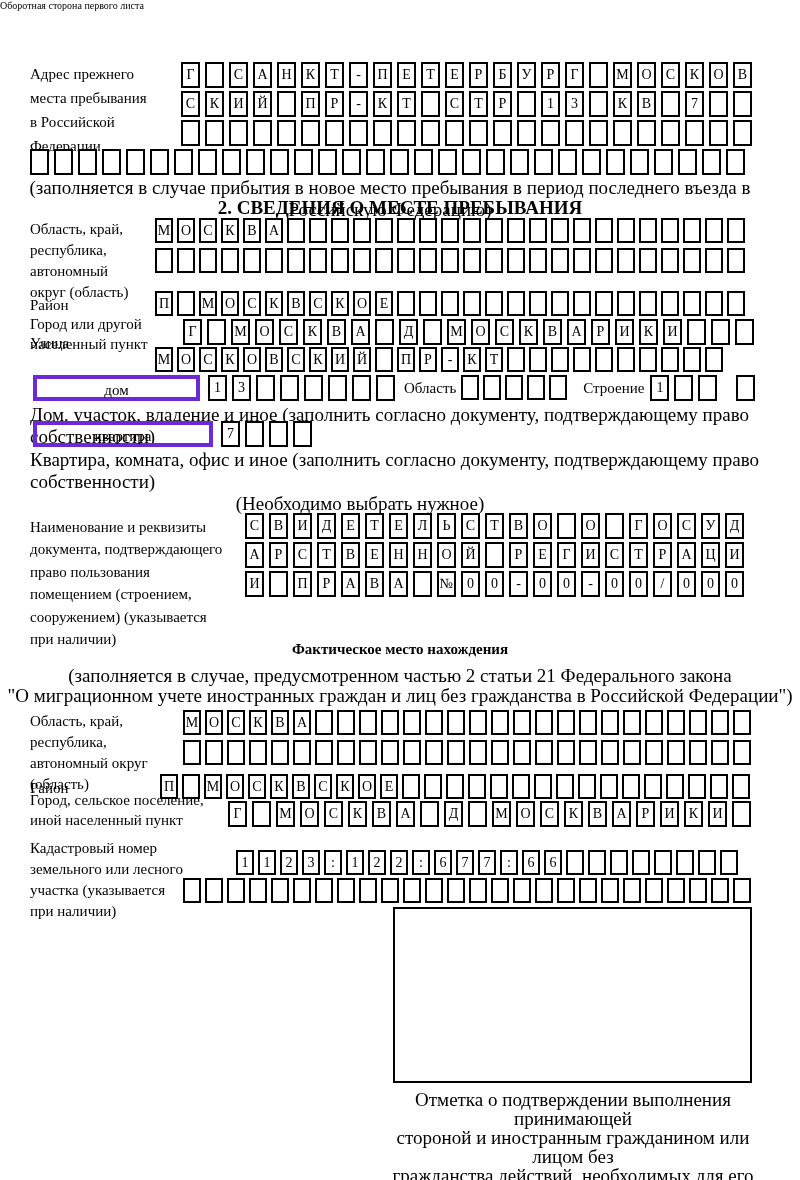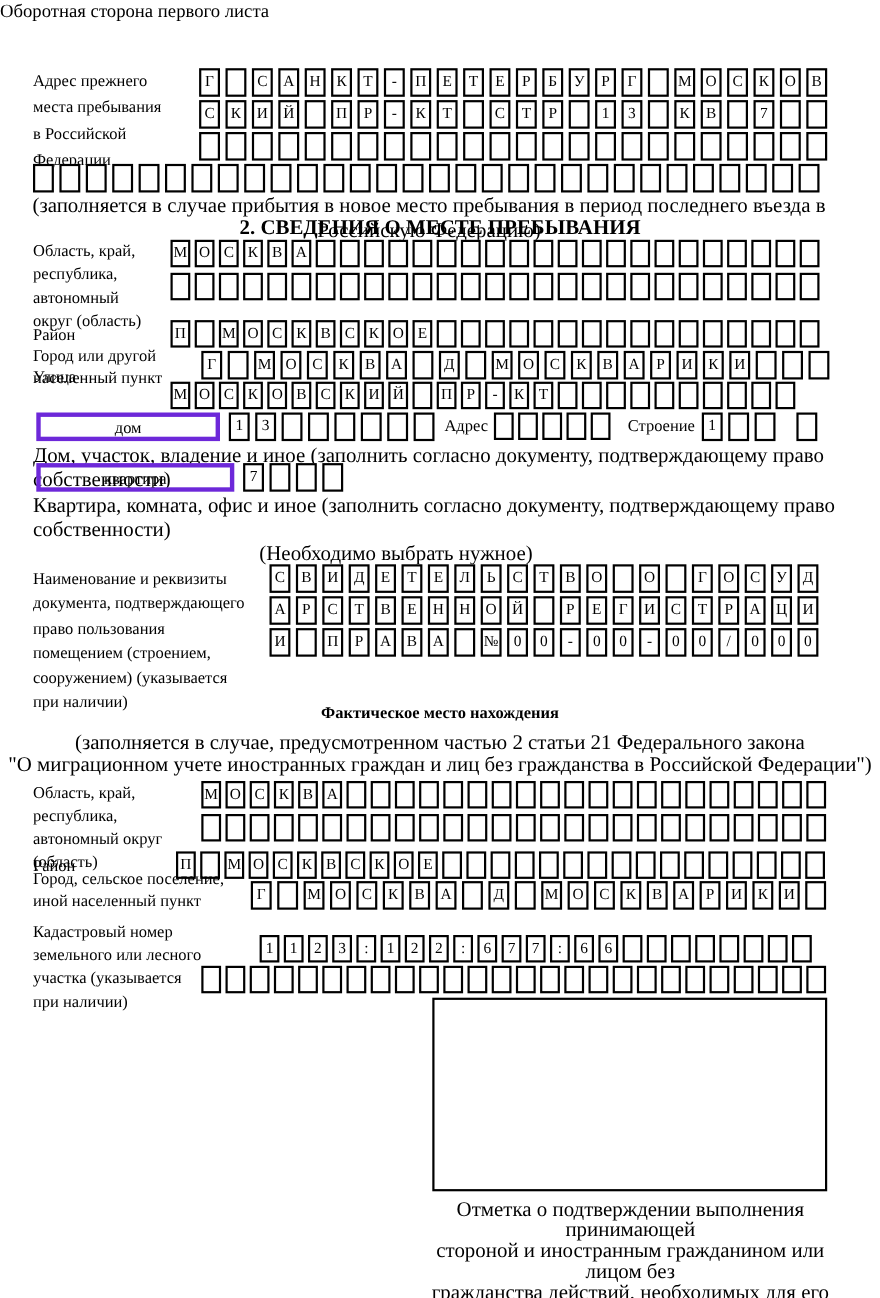--- a/index.html
+++ b/index.html
@@ -34,21 +34,21 @@
   }
   .flexrow{display:flex;align-items:flex-start;}
   .stroenie-cells .cell:last-child{margin-left:14px;}
   .stampbox{box-sizing:border-box;border:2px solid #000;background:#fff;}
 </style>
 </head>
 <body>
 
 <div class="page">
 
-  <div class="abs cap" style="left:0;top:24;width:740;text-align:right;font-size:17px;">Оборотная сторона первого листа</div>
+  <div class="abs cap" style="left:0;top:24;width:740;text-align:right;font-size:10px;">Оборотная сторона первого листа</div>
 
   <div class="abs lbl" style="left:30px;top:62px;width:150px;line-height:24px;">Адрес прежнего
 места пребывания
 в Российской
 Федерации</div>
   <div class="abs" style="left:181px;top:62px;">
     <div class="cellrow big">
         <span class="cell">Г</span>
         <span class="cell"></span>
         <span class="cell">С</span>
@@ -324,21 +324,21 @@
     <div class="cellrow big">
         <span class="cell">1</span>
         <span class="cell">3</span>
         <span class="cell"></span>
         <span class="cell"></span>
         <span class="cell"></span>
         <span class="cell"></span>
         <span class="cell"></span>
         <span class="cell"></span>
       </div>
-    <div class="inlinelbl" style="margin:0 5px 0 4px;">Адрес</div>
+    <div class="inlinelbl" style="margin:0 5px 0 4px;">Область</div>
     <div class="cellrow small">
         <span class="cell"></span>
         <span class="cell"></span>
         <span class="cell"></span>
         <span class="cell"></span>
         <span class="cell"></span>
       </div>
     <div class="inlinelbl" style="margin:0 6px 0 12px;">Строение</div>
     <div class="cellrow big stroenie-cells">
         <span class="cell">1</span>

